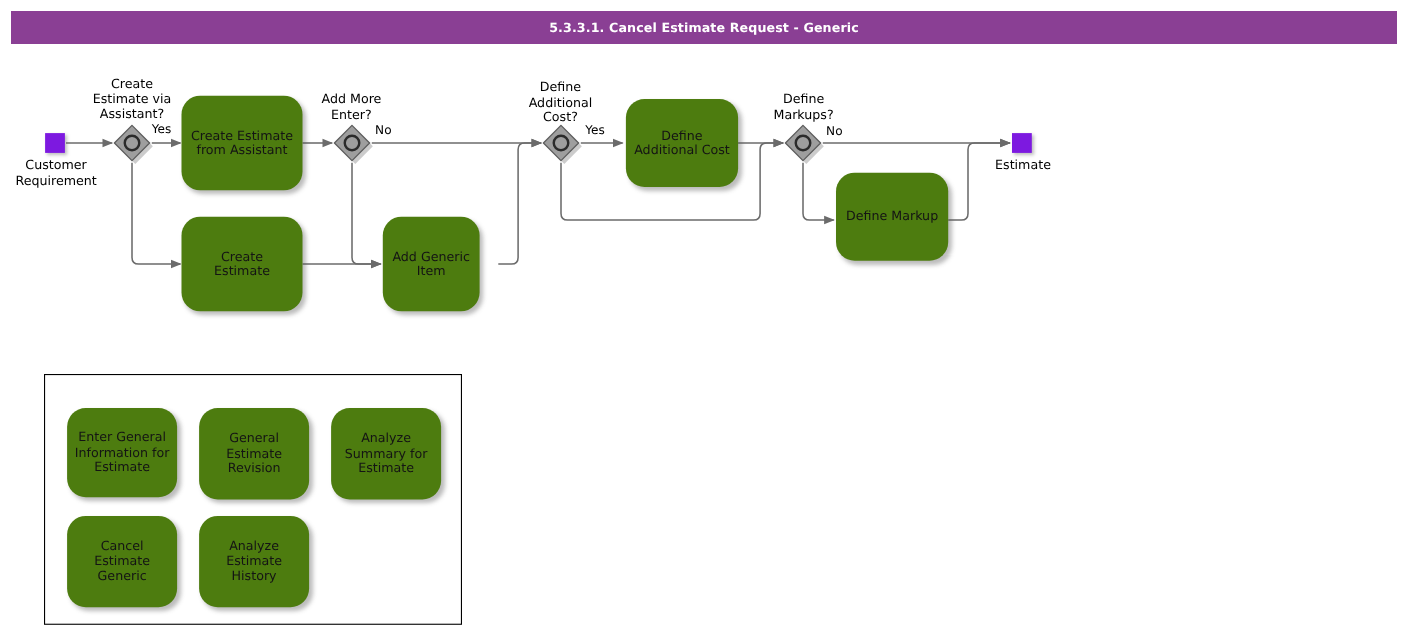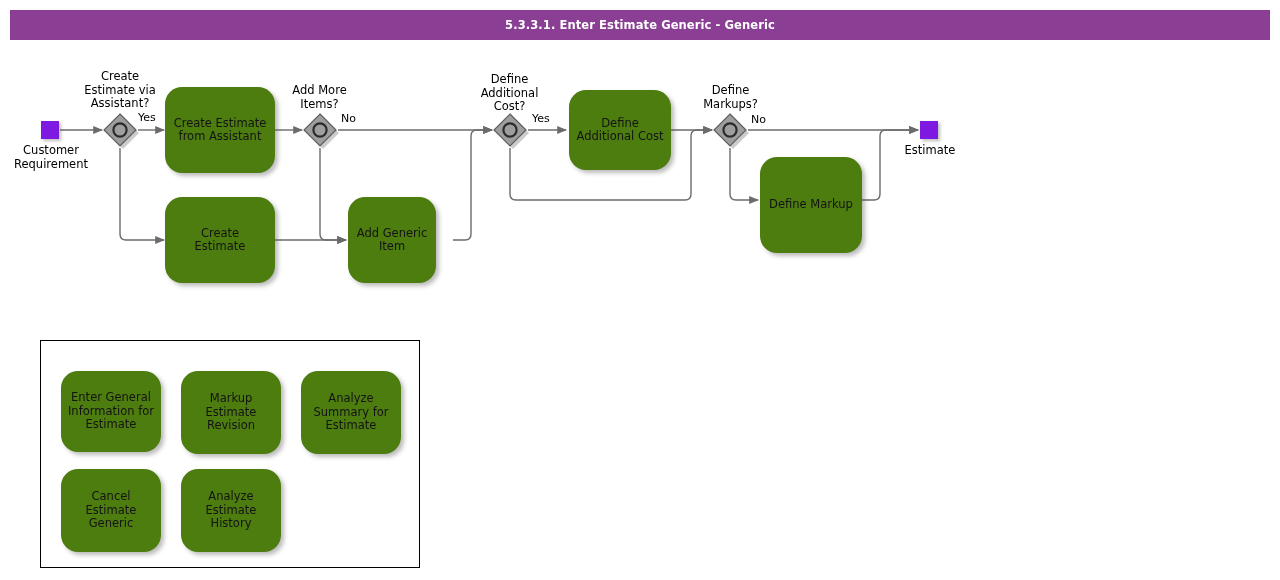--- a/index.html
+++ b/index.html
@@ -75,21 +75,21 @@
     text-align:center;font-size:11.5px;color:#000;
   }
   svg.edges{position:absolute;left:0;top:0;width:1280px;height:580px;pointer-events:none;}
 </style>
 </head>
 <body>
 
 <div id="diagram">
 
   <div class="title-bar">
-    <div class="title-text">5.3.3.1. Enter Estimate Generic - Generic</div>
+    <div class="title-text">5.3.3.1. Cancel Estimate Request - Generic</div>
   </div>
 
   <svg class="edges" viewBox="0 0 1280 580" xmlns="http://www.w3.org/2000/svg">
     <defs>
       <marker id="arw" viewBox="0 0 10 10" refX="9" refY="5" markerWidth="7" markerHeight="7" orient="auto-start-reverse">
         <path d="M 0 1 L 10 5 L 0 9 z" fill="#6b6b6b"></path>
       </marker>
     </defs>
     <g fill="none" stroke="#6b6b6b" stroke-width="1.4" marker-end="url(#arw)">
 
@@ -139,21 +139,21 @@
   </div>
   <div class="flow-lbl" style="left:138px;top:111px;">Yes</div>
 
   <div class="task" style="left:165px;top:87px;width:110px;height:86px;">Create Estimate
 from Assistant</div>
 
   <div class="task" style="left:165px;top:197px;width:110px;height:86px;">Create
 Estimate</div>
 
   <div class="lbl" style="left:262px;top:84px;width:115px;">Add More
-Items?</div>
+Enter?</div>
   <div class="gateway" style="left:303px;top:113px;">
     <svg width="37" height="37" viewBox="0 0 37 37" xmlns="http://www.w3.org/2000/svg">
       <polygon points="20,4 36,20 20,36 4,20" fill="#8f8f8f" opacity=".45"></polygon>
       <polygon points="17,1 33,17 17,33 1,17" fill="#9e9e9e" stroke="#5d5d5d" stroke-width="1.2"></polygon>
       <circle cx="17" cy="17" r="6.6" fill="#9e9e9e" stroke="#2b2b2b" stroke-width="2.2"></circle>
     </svg>
   </div>
   <div class="flow-lbl" style="left:341px;top:112px;">No</div>
 
   <div class="task" style="left:348px;top:197px;width:88px;height:86px;">Add Generic
@@ -178,31 +178,31 @@
 Markups?</div>
   <div class="gateway" style="left:713px;top:113px;">
     <svg width="37" height="37" viewBox="0 0 37 37" xmlns="http://www.w3.org/2000/svg">
       <polygon points="20,4 36,20 20,36 4,20" fill="#8f8f8f" opacity=".45"></polygon>
       <polygon points="17,1 33,17 17,33 1,17" fill="#9e9e9e" stroke="#5d5d5d" stroke-width="1.2"></polygon>
       <circle cx="17" cy="17" r="6.6" fill="#9e9e9e" stroke="#2b2b2b" stroke-width="2.2"></circle>
     </svg>
   </div>
   <div class="flow-lbl" style="left:751px;top:113px;">No</div>
 
-  <div class="task" style="left:760px;top:157px;width:102px;height:96px;">Define Markup</div>
+  <div class="task" style="left:760px;top:157px;width:102px;height:80px;">Define Markup</div>
 
   <div class="event" style="left:920px;top:121px;"></div>
   <div class="lbl" style="left:879px;top:144px;width:102px;">Estimate</div>
 
   <div class="group-box"></div>
 
   <div class="task" style="left:61px;top:371px;width:100px;height:81px;">Enter General
 Information for
 Estimate</div>
-  <div class="task" style="left:181px;top:371px;width:100px;height:83px;">Markup Estimate
+  <div class="task" style="left:181px;top:371px;width:100px;height:83px;">General Estimate
 Revision</div>
   <div class="task" style="left:301px;top:371px;width:100px;height:83px;">Analyze
 Summary for
 Estimate</div>
   <div class="task" style="left:61px;top:469px;width:100px;height:83px;">Cancel Estimate
 Generic</div>
   <div class="task" style="left:181px;top:469px;width:100px;height:83px;">Analyze
 Estimate History</div>
 
 </div>

